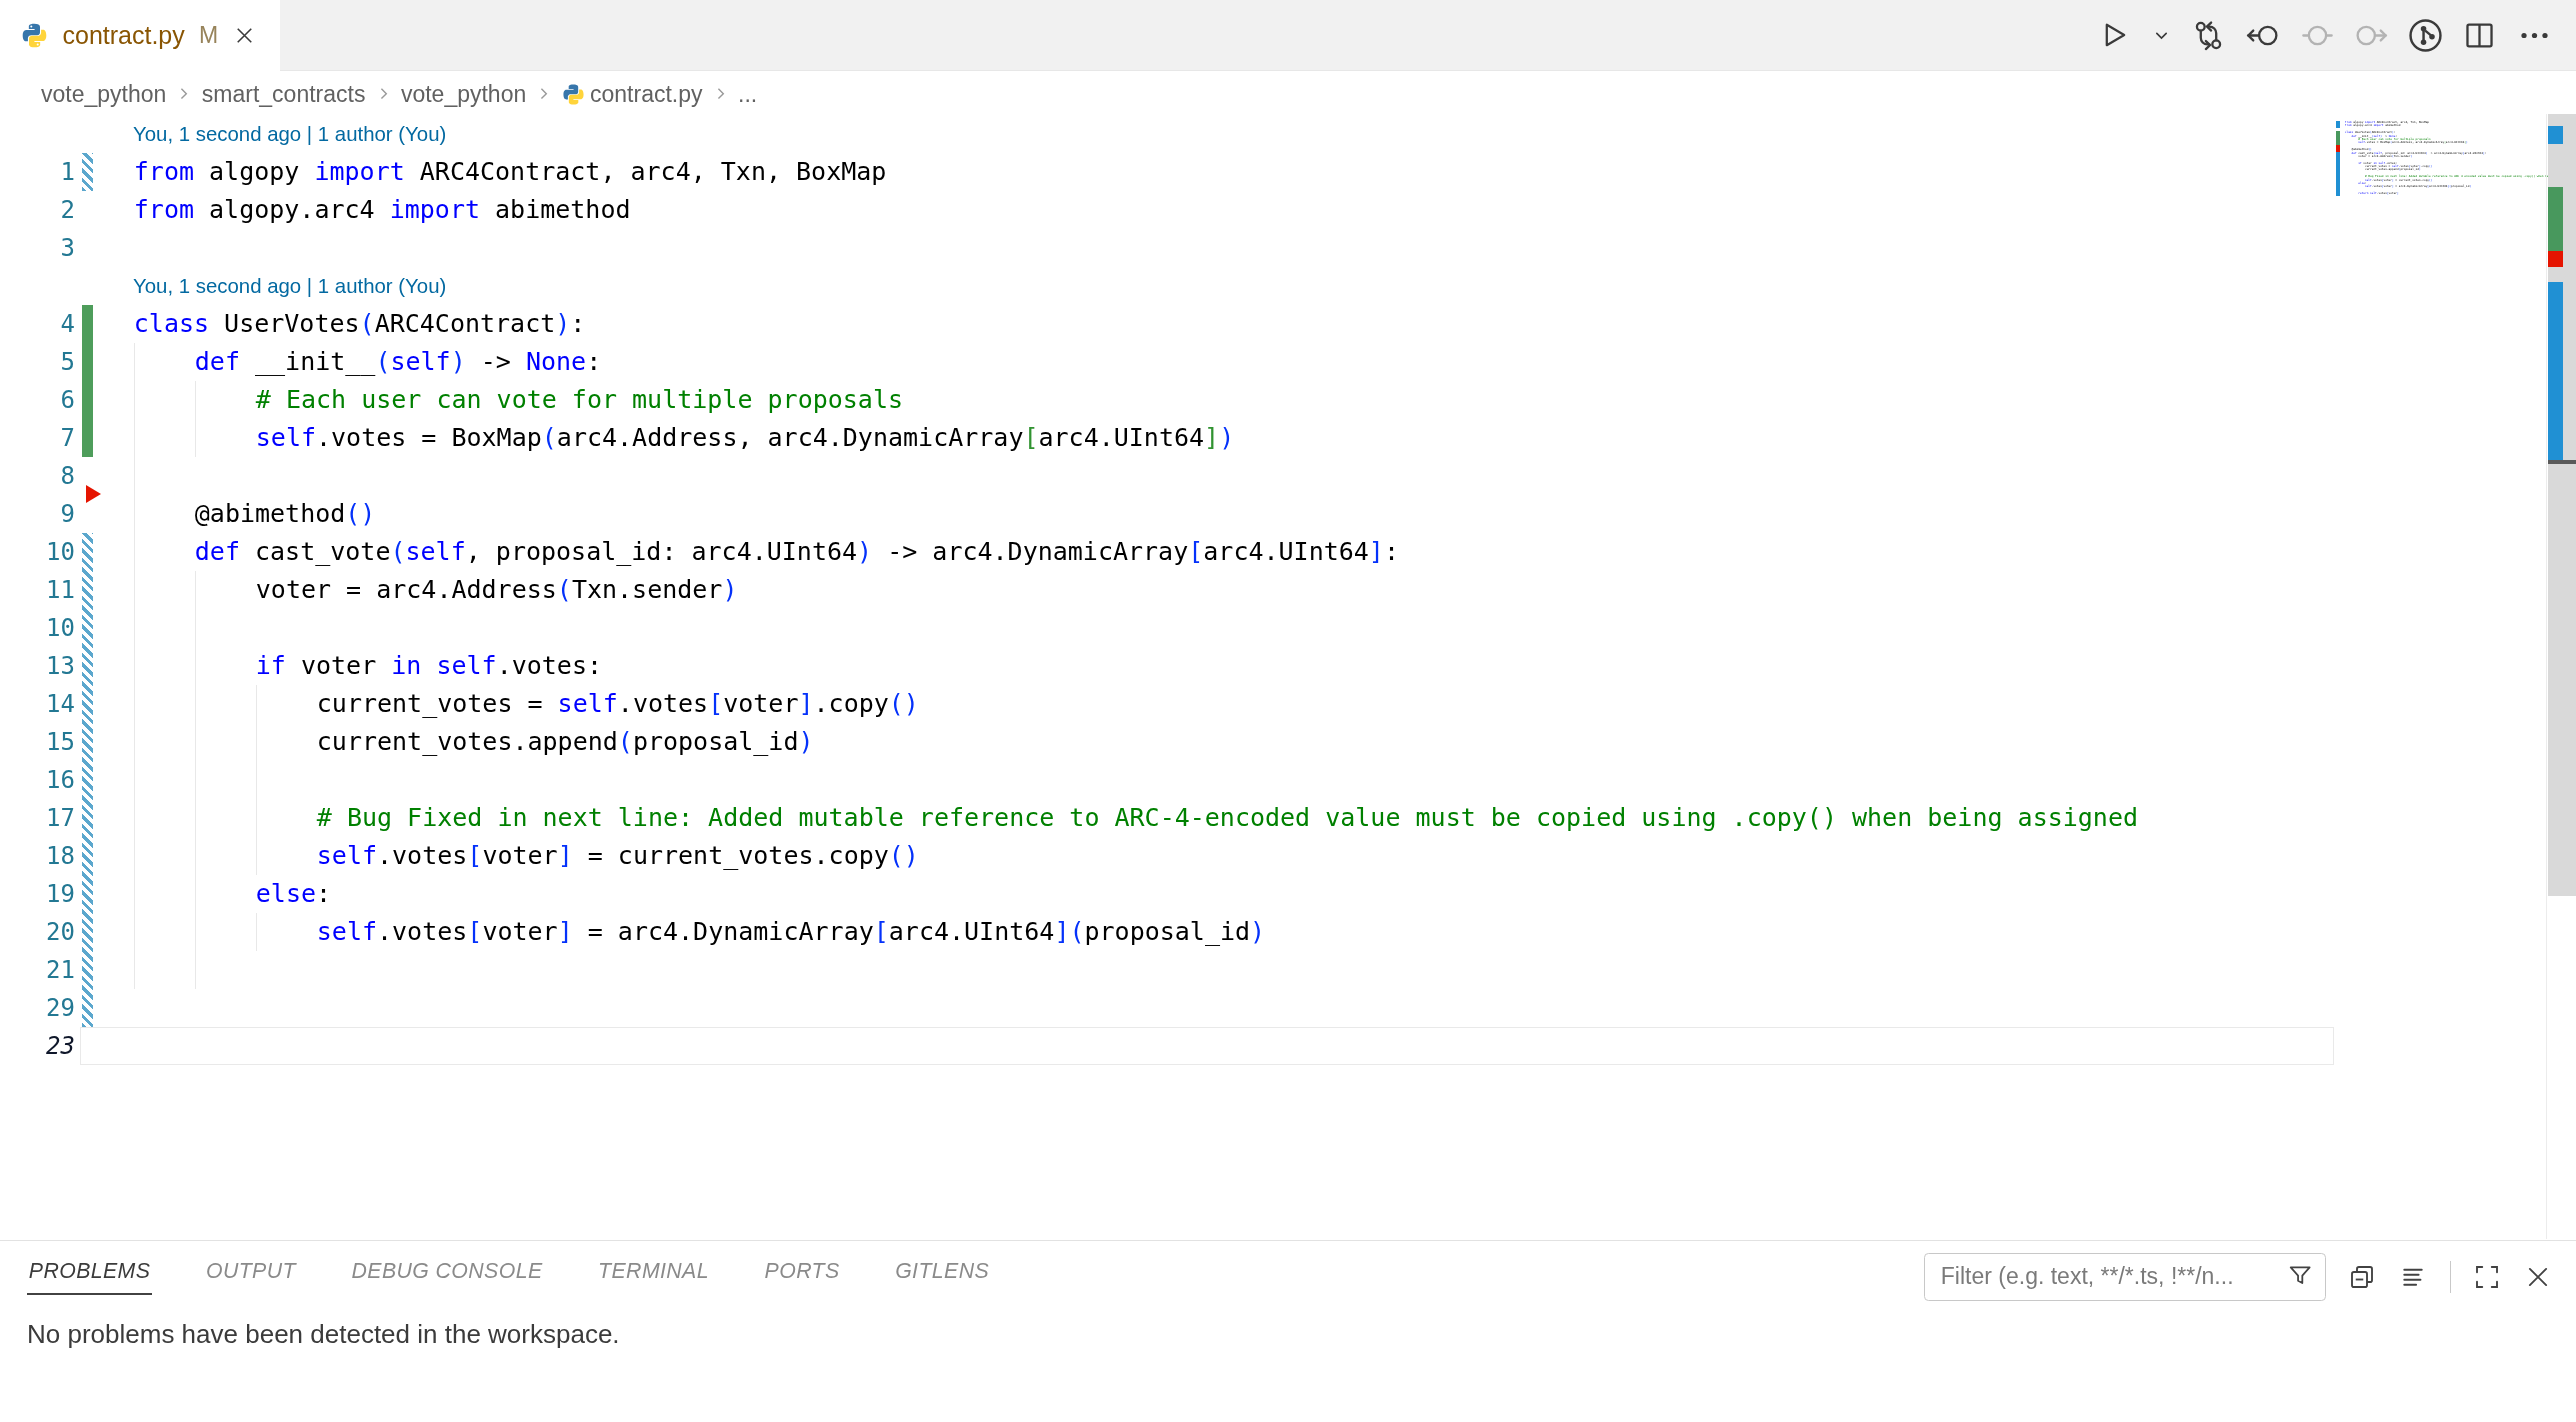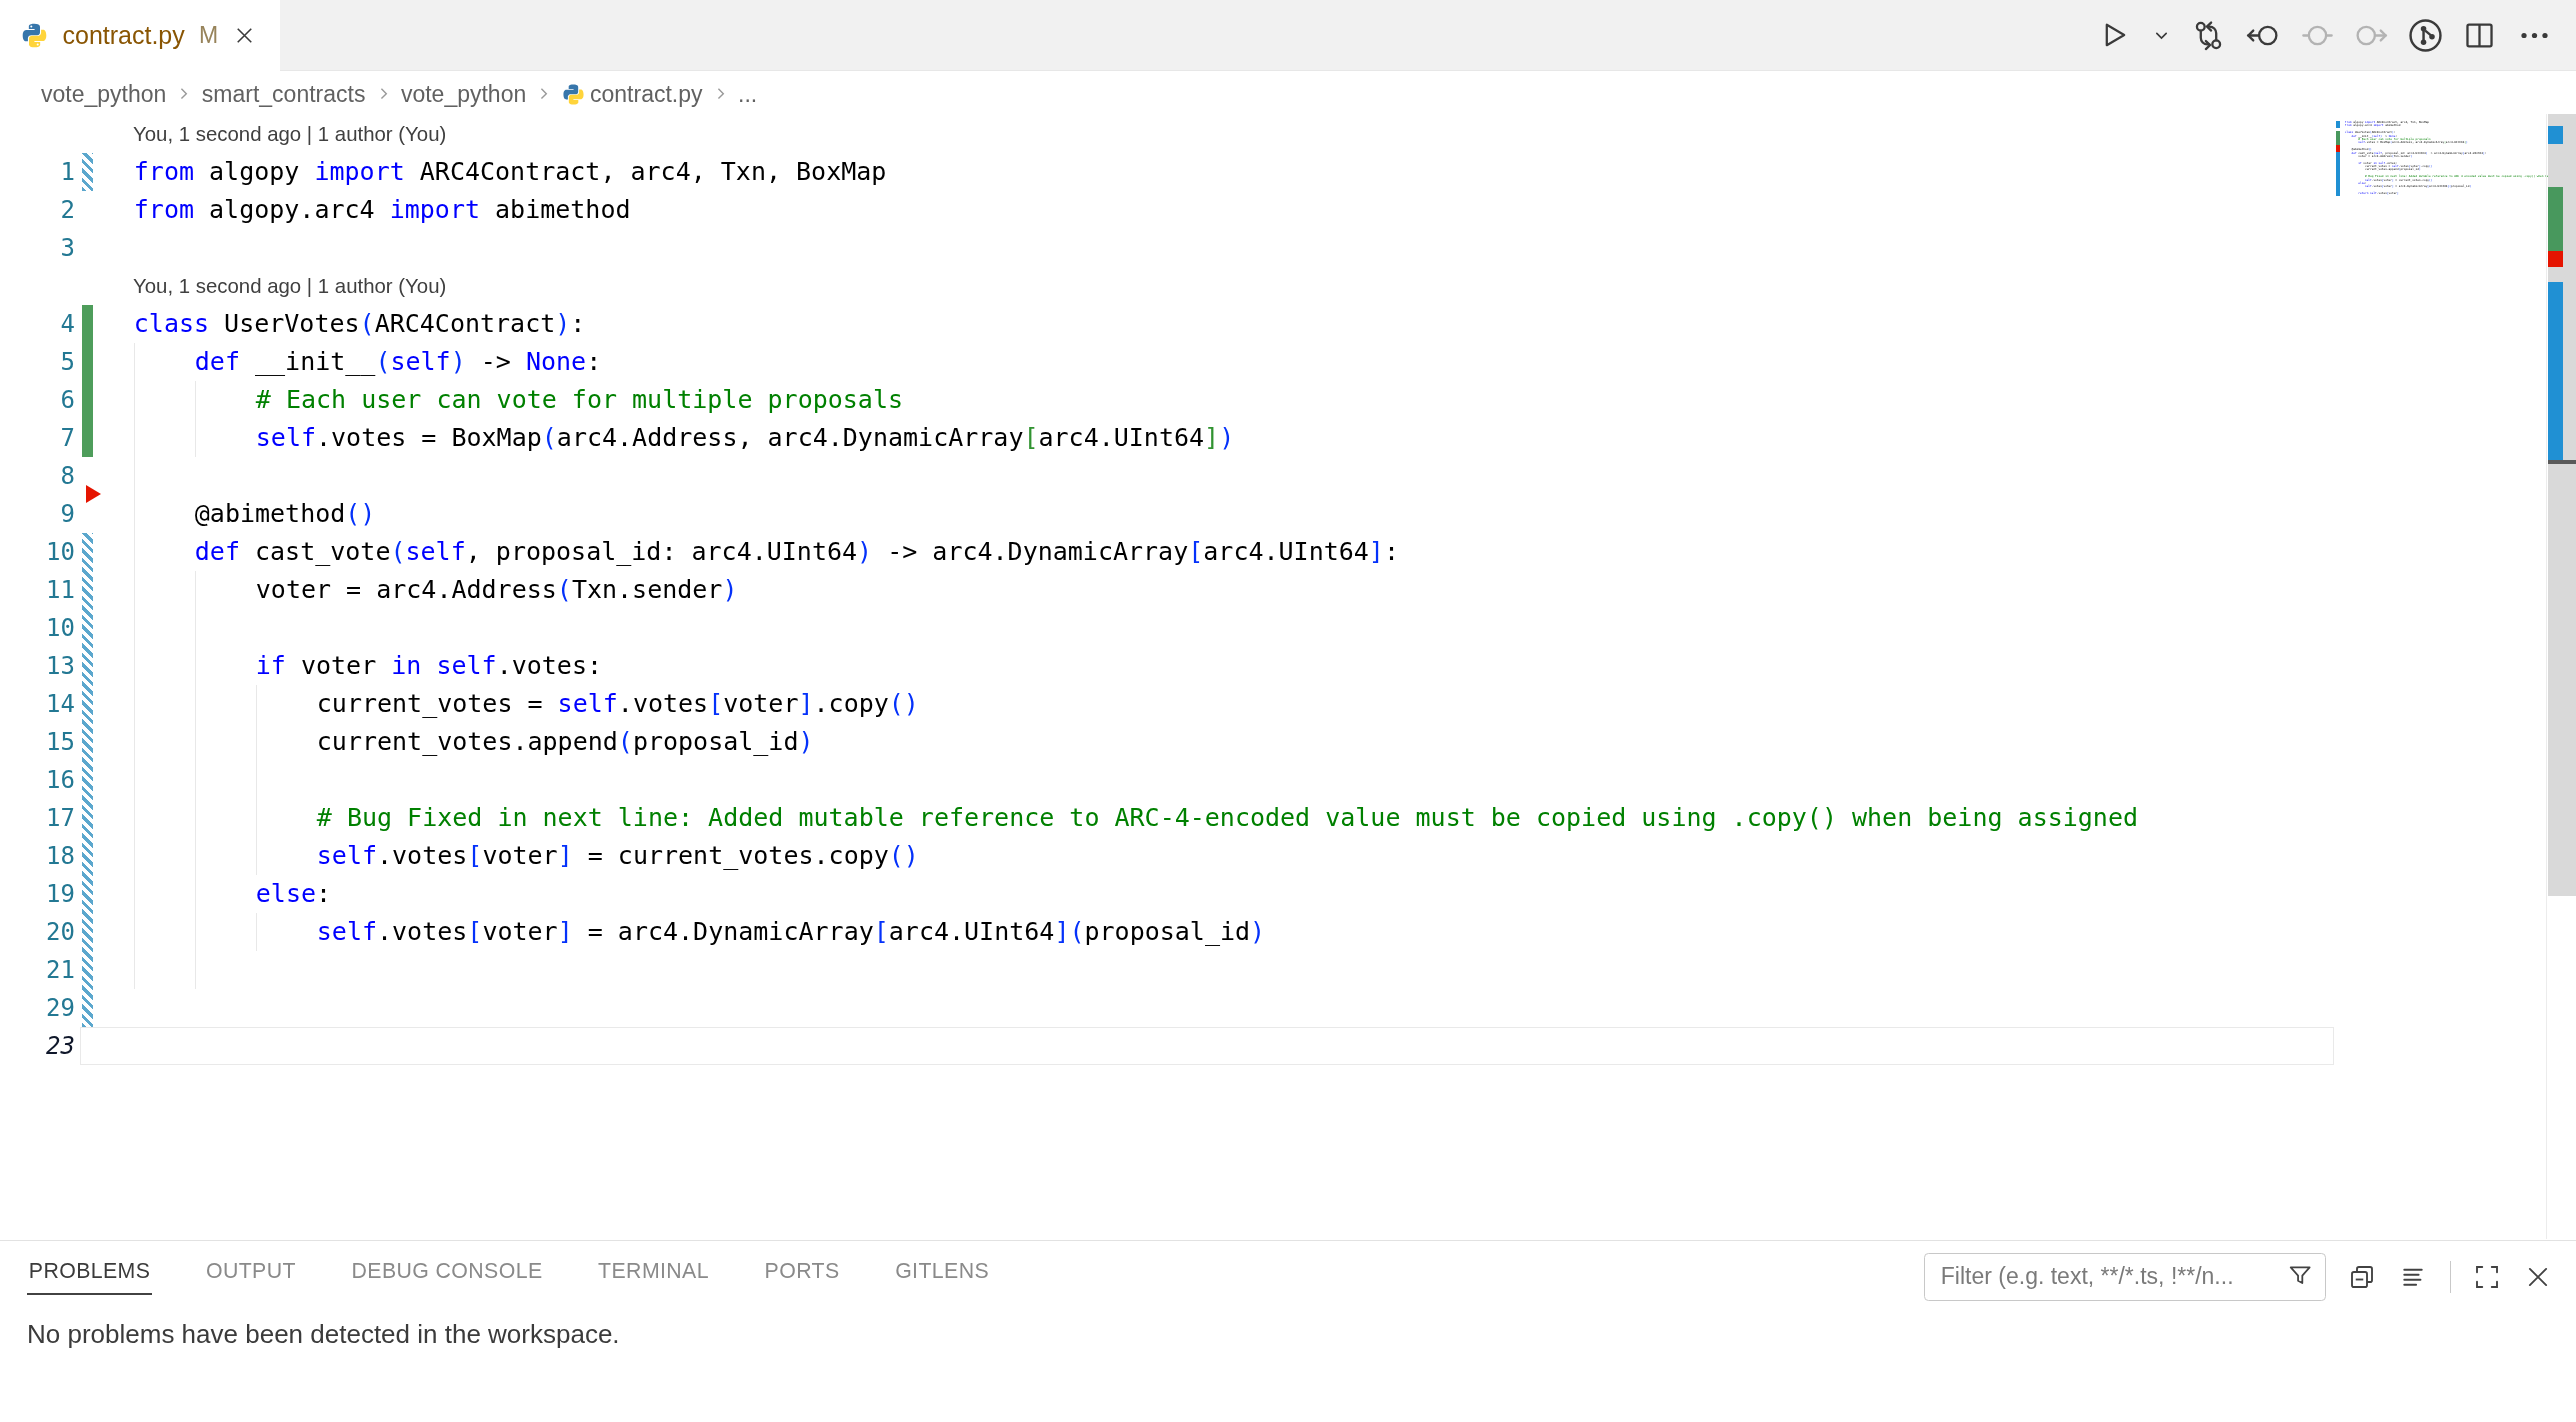--- a/index.html
+++ b/index.html
@@ -36,21 +36,21 @@
   .code{margin-left:41px;display:flex;align-items:stretch;font-family:"DejaVu Sans Mono",monospace;
         font-size:25px;}
   .iu{display:inline-block;width:60px;border-left:1.8px solid #e8e8e8;flex:none;}
   .tokens{white-space:pre;line-height:38px;}
   .k{color:#0000ff;text-align:right;}
   .p{color:#000000;}
   .c{color:#008000;}
   .b1{color:#0431fa;}
   .b2{color:#319331;}
   .lens-row{height:38px;display:flex;align-items:center;}
-  .lens-text{margin-left:133px;font-size:20.4px;color:#404040;}
+  .lens-text{margin-left:133px;font-size:20.4px;color:#0369a1;}
   .del-mark{position:absolute;left:86px;top:-9.8px;width:0;height:0;
             border-left:15px solid #e51400;border-top:9.8px solid transparent;
             border-bottom:9.8px solid transparent;}
   .row.cur-line::after{content:"";position:absolute;left:80px;width:2254px;top:0;height:38px;
             box-sizing:border-box;border:1.8px solid #e9e9e9;pointer-events:none;}
 
   
   .minimap{position:absolute;left:2336px;top:121px;width:210px;}
   .mrow{height:3.4px;display:flex;align-items:stretch;}
   .mg{width:4.4px;flex:none;}
@@ -62,21 +62,21 @@
          border-left:0.9px solid #ececec;box-sizing:border-box;}
   .scroll-thumb{position:absolute;left:0.9px;top:0;width:29px;height:782px;background:#d9d9d9;}
   .rmark{position:absolute;left:0.9px;width:15px;}
   .rmark.full{width:29px;}
 
   
   .panel{position:absolute;left:0;right:0;top:1240px;height:182px;background:#fff;
          border-top:1.8px solid #e2e2e2;box-sizing:border-box;}
   .ptabs{display:flex;gap:52px;padding-left:27px;height:64px;align-items:center;}
   .ptab{font-size:21.3px;letter-spacing:0.4px;color:#8a8a8a;padding:7.1px 1.8px 9px;
-        border-bottom:2.7px solid transparent;text-transform:uppercase;}
+        border-bottom:2.7px solid transparent;text-transform:uppercase;font-style:italic;}
   .ptab.active{color:#3b3b3b;border-color:#424242;}
   .pmsg{margin:14.2px 0 0 27px;font-size:26px;color:#3b3b3b;}
   .ptoolbar{position:absolute;top:11.6px;right:23px;display:flex;align-items:center;gap:21.3px;}
   .filter{width:402px;height:48px;border:0.9px solid #c8c8c8;border-radius:4.4px;background:#fff;
           display:flex;align-items:center;gap:7.1px;padding:0 10.7px 0 14.2px;box-sizing:border-box;}
   .filter input{border:none;outline:none;flex:1;min-width:0;font-size:23px;color:#333;
           font-family:"Liberation Sans",sans-serif;background:transparent;}
   .filter input::placeholder{color:#7a7a7a;}
   .pdivider{width:0.9px;height:32px;background:#c9c9c9;}
 </style>

